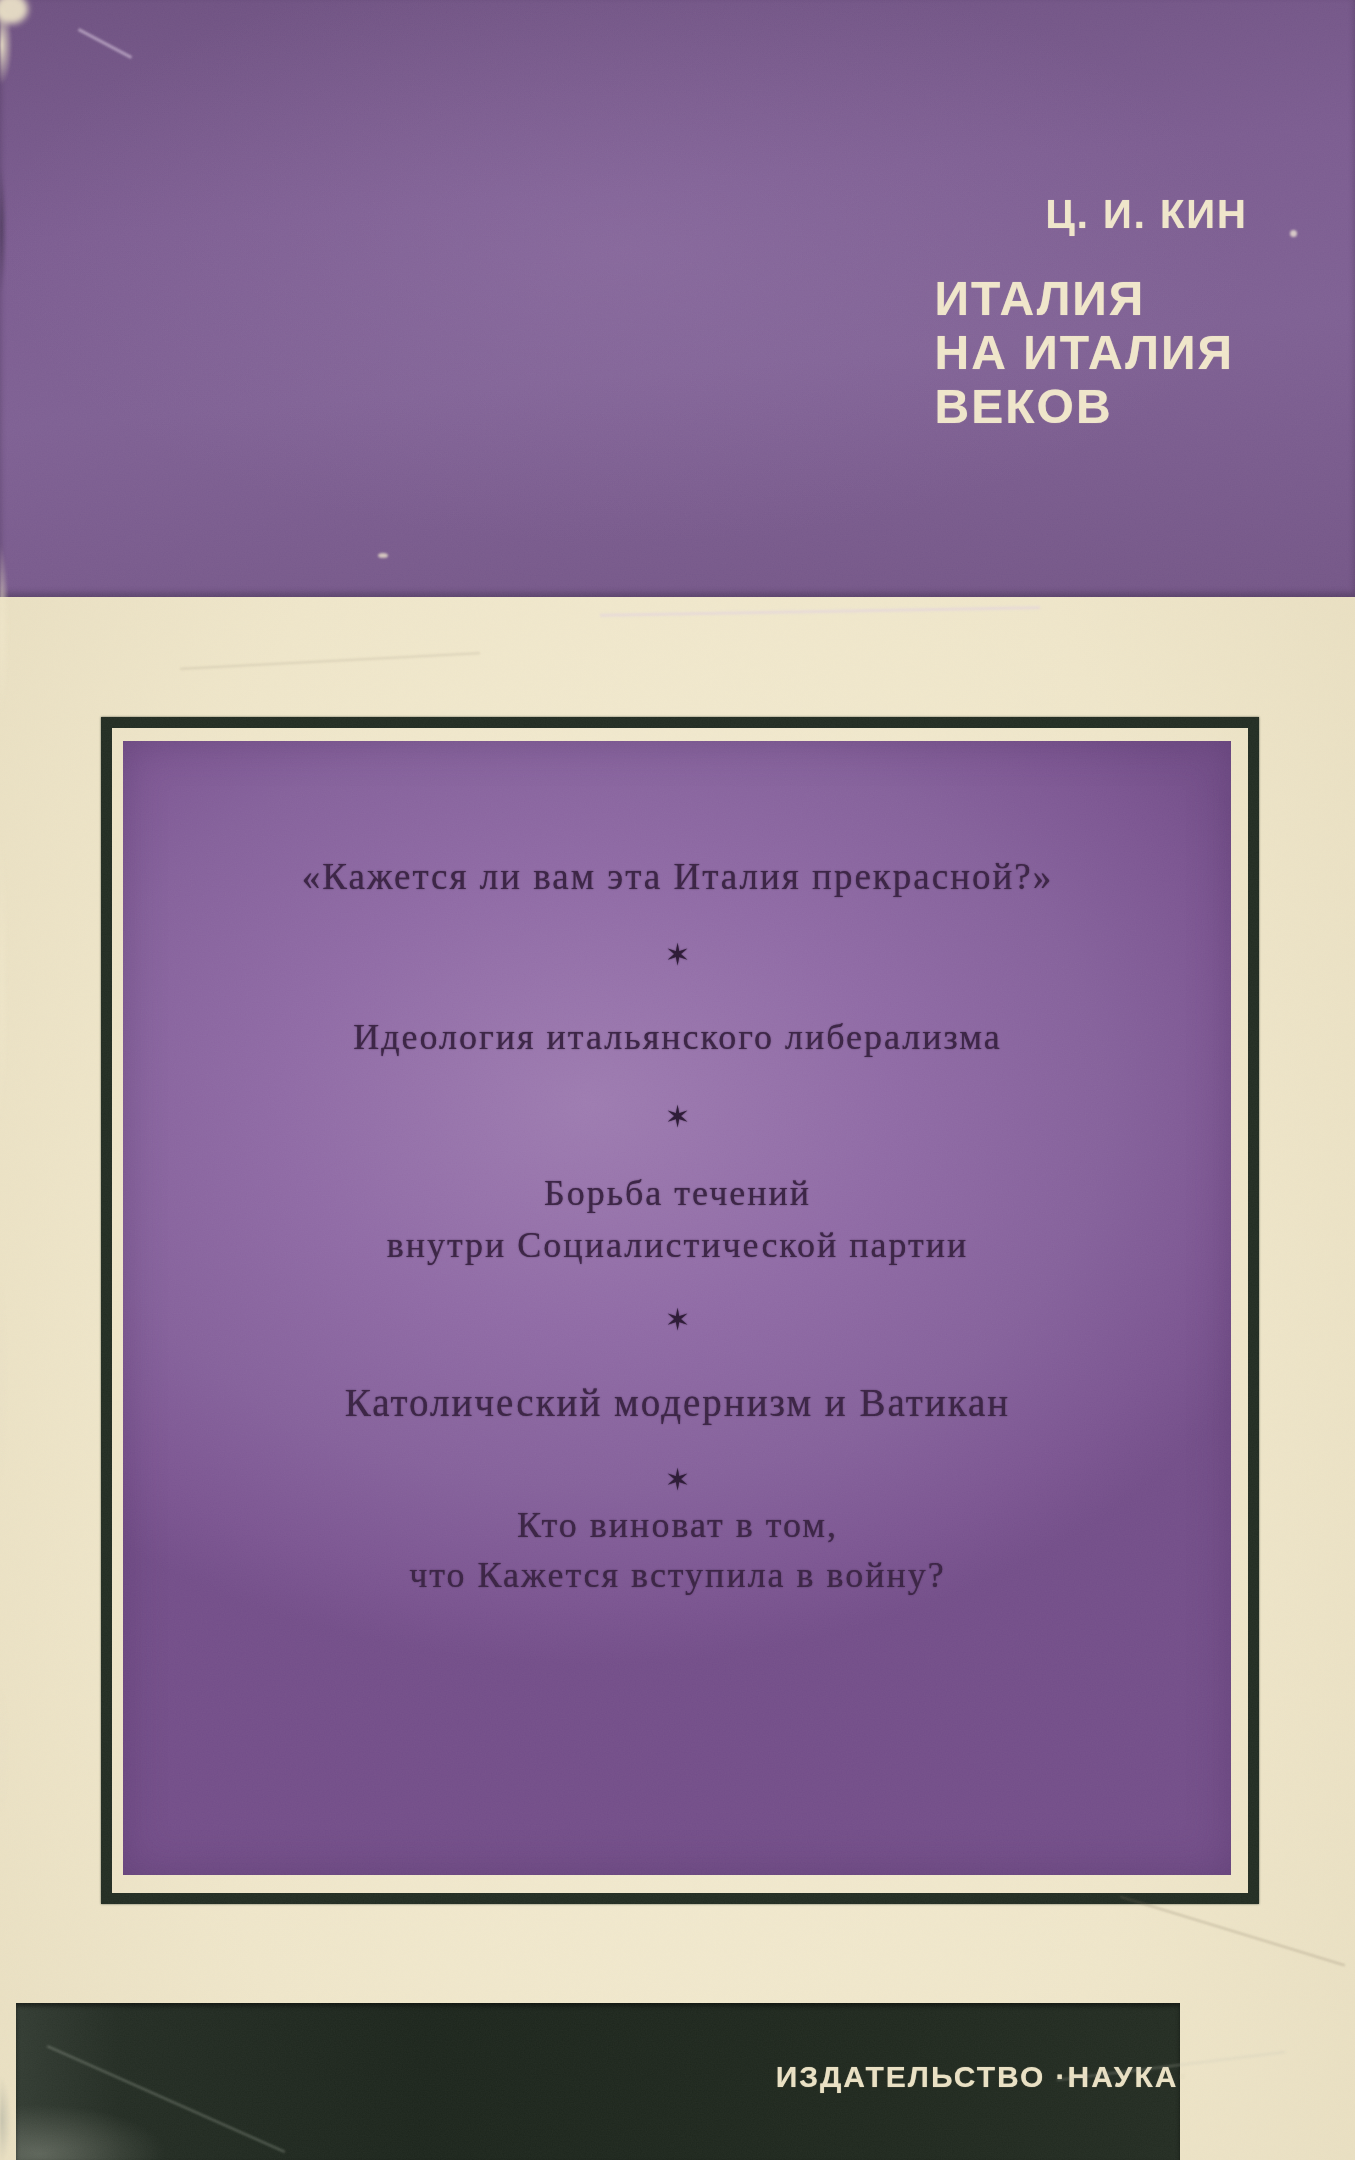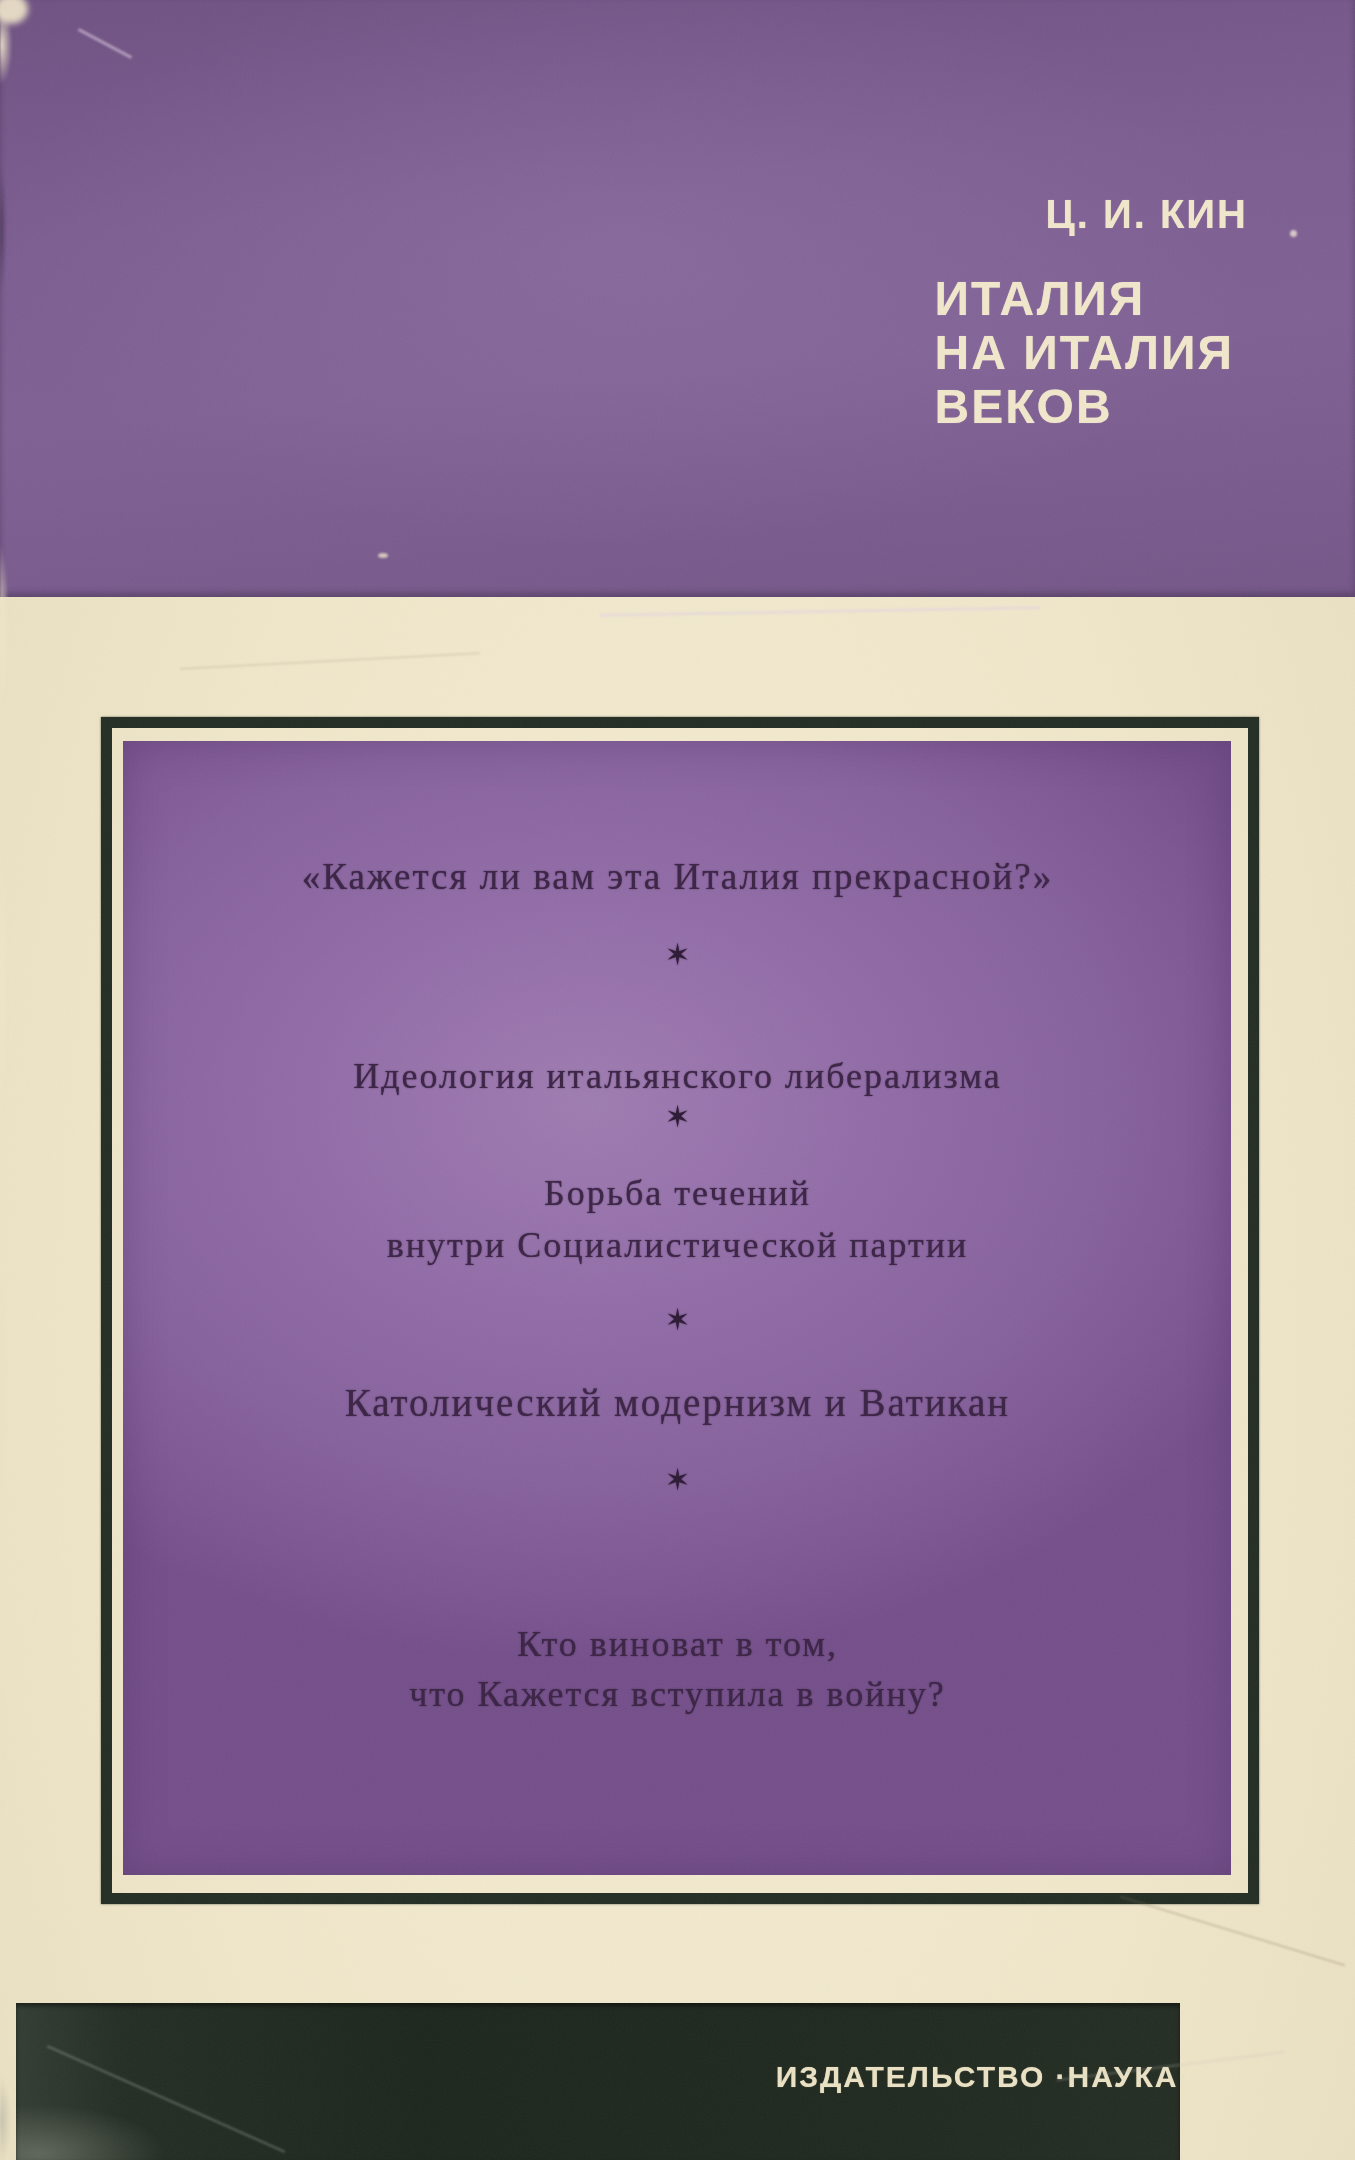--- a/index.html
+++ b/index.html
@@ -55,24 +55,24 @@
   .p-line, .p-block {
     position:absolute; left:0; width:100%;
     text-align:center;
     font-family:"Liberation Serif", serif;
     font-weight:normal;
     color:#3a2344;
     letter-spacing:2px;
     text-shadow:0 0 1.4px rgba(49,28,60,0.85);
   }
   .p-quote   { top:857px;  font-size:37px; line-height:40px; }
-  .p-sec2    { top:1056px; font-size:36px; line-height:40px; }
+  .p-sec2    { top:1017px; font-size:36px; line-height:40px; }
   .p-sec3    { top:1167px; font-size:36px; line-height:52px; }
   .p-sec4    { top:1383px; font-size:39px; line-height:40px; }
-  .p-sec5    { top:1619px; font-size:36px; line-height:50px; }
+  .p-sec5    { top:1500px; font-size:36px; line-height:50px; }
   .p-star {
     position:absolute; left:0; width:100%;
     text-align:center;
     font-family:"DejaVu Sans", sans-serif;
     font-size:30px; line-height:32px;
     color:#2c1935;
     text-shadow:0 0 1.5px rgba(44,25,53,0.9);
   }
   .star1 { top:939px; } .star2 { top:1101px; }
   .star3 { top:1304px; } .star4 { top:1464px; }

